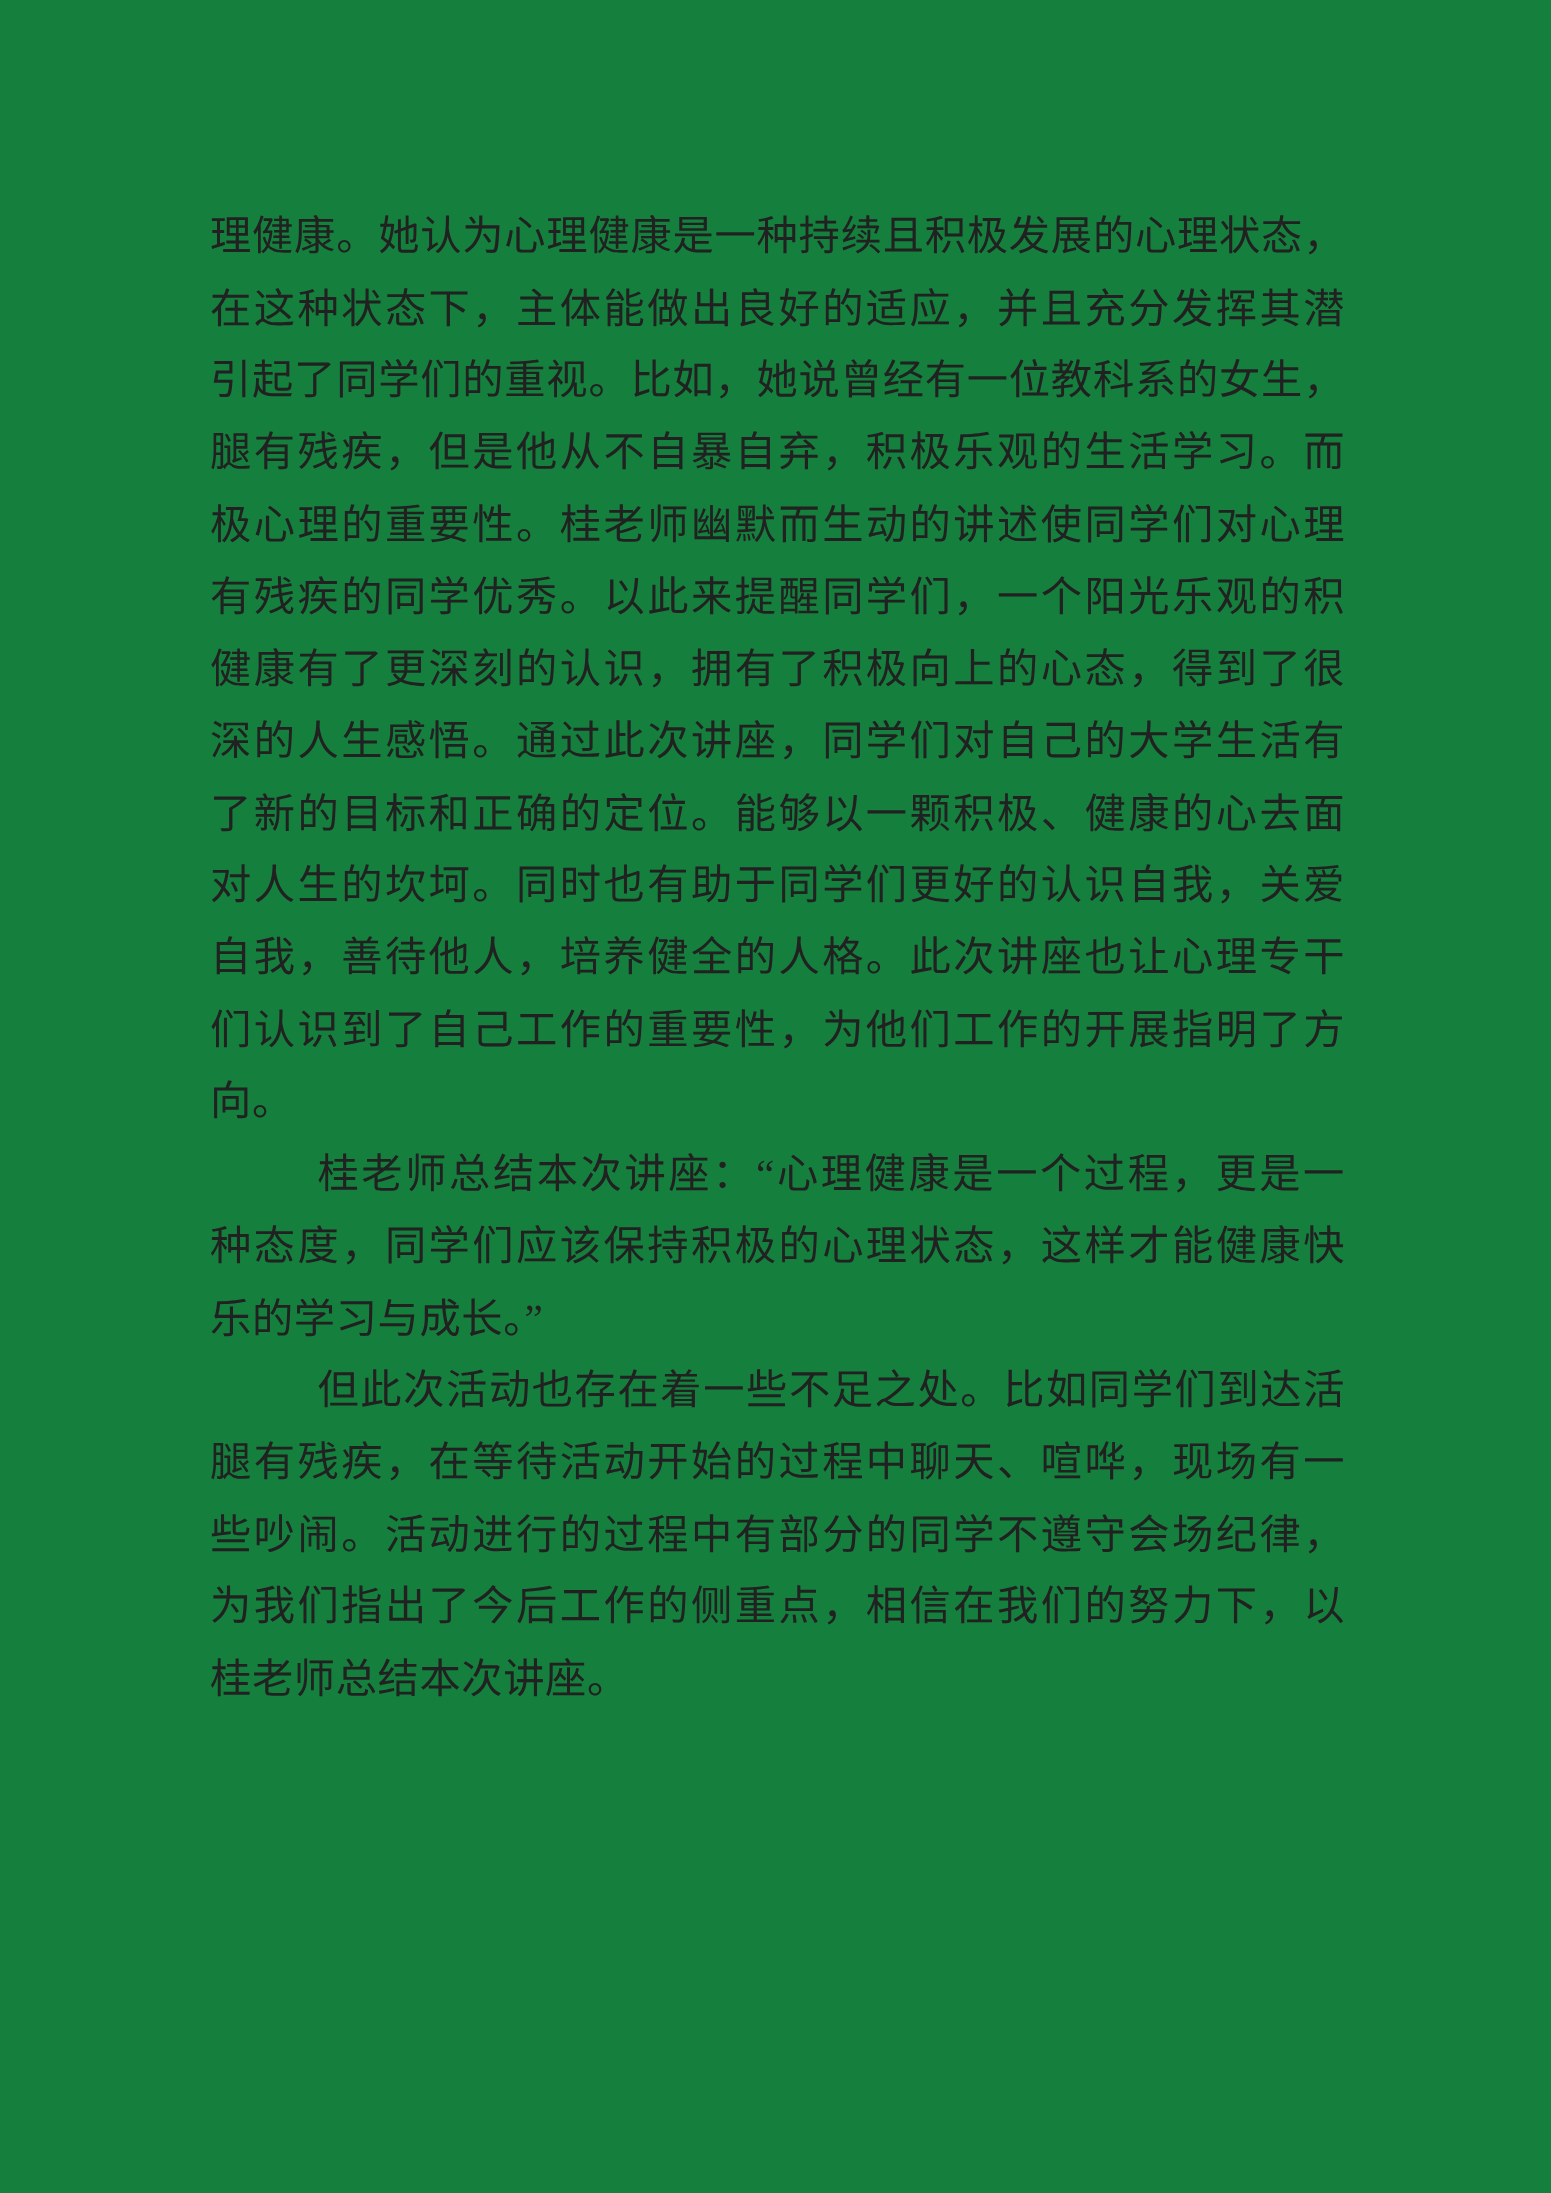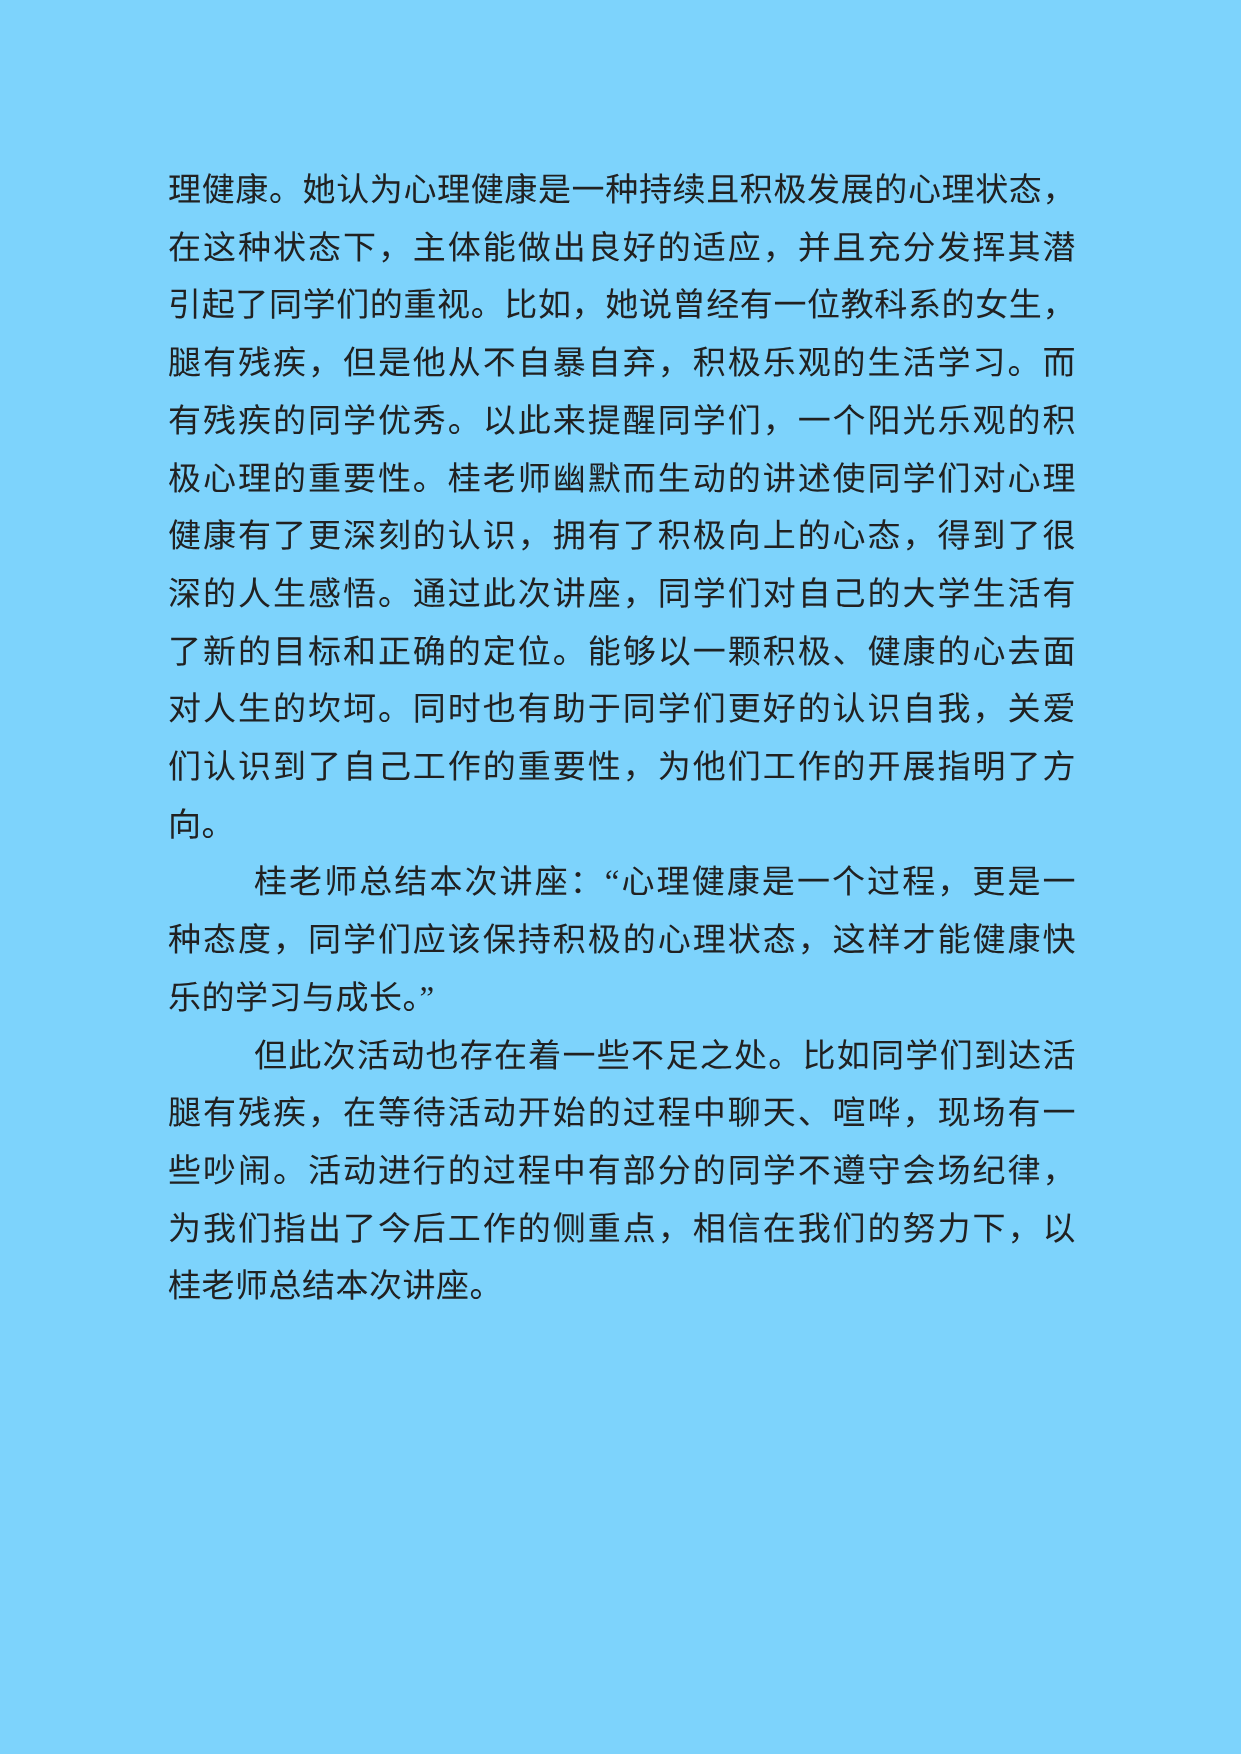--- a/index.html
+++ b/index.html
@@ -4,21 +4,21 @@
 <style>
   html, body {
     margin: 0;
     padding: 0;
     background: #ffffff;
   }
   .page {
     position: relative;
     width: 1241px;
     height: 1754px;
-    background: #7dd3fc;
+    background: #15803d;
     overflow: hidden;
     font-family: "Liberation Serif", serif;
   }
   .text-body {
     position: absolute;
     left: 168px;
     top: 162px;
     width: 908px;
     color: #212121;
   }
@@ -44,26 +44,27 @@
 </head>
 <body>
 
 <div class="page">
   <div class="text-body" id="text-body" style="color: rgb(33, 33, 33);">
       <div class="paragraph">
         <div class="line">理健康。她认为心理健康是一种持续且积极发展的心理状态，</div>
         <div class="line">在这种状态下，主体能做出良好的适应，并且充分发挥其潜</div>
         <div class="line">引起了同学们的重视。比如，她说曾经有一位教科系的女生，</div>
         <div class="line">腿有残疾，但是他从不自暴自弃，积极乐观的生活学习。而</div>
+        <div class="line">极心理的重要性。桂老师幽默而生动的讲述使同学们对心理</div>
         <div class="line">有残疾的同学优秀。以此来提醒同学们，一个阳光乐观的积</div>
-        <div class="line">极心理的重要性。桂老师幽默而生动的讲述使同学们对心理</div>
         <div class="line">健康有了更深刻的认识，拥有了积极向上的心态，得到了很</div>
         <div class="line">深的人生感悟。通过此次讲座，同学们对自己的大学生活有</div>
         <div class="line">了新的目标和正确的定位。能够以一颗积极、健康的心去面</div>
         <div class="line">对人生的坎坷。同时也有助于同学们更好的认识自我，关爱</div>
+        <div class="line">自我，善待他人，培养健全的人格。此次讲座也让心理专干</div>
         <div class="line">们认识到了自己工作的重要性，为他们工作的开展指明了方</div>
         <div class="line para-last">向。</div>
       </div>
       <div class="paragraph">
         <div class="line indent">桂老师总结本次讲座：“心理健康是一个过程，更是一</div>
         <div class="line">种态度，同学们应该保持积极的心理状态，这样才能健康快</div>
         <div class="line para-last">乐的学习与成长。”</div>
       </div>
       <div class="paragraph">
         <div class="line indent">但此次活动也存在着一些不足之处。比如同学们到达活</div>

